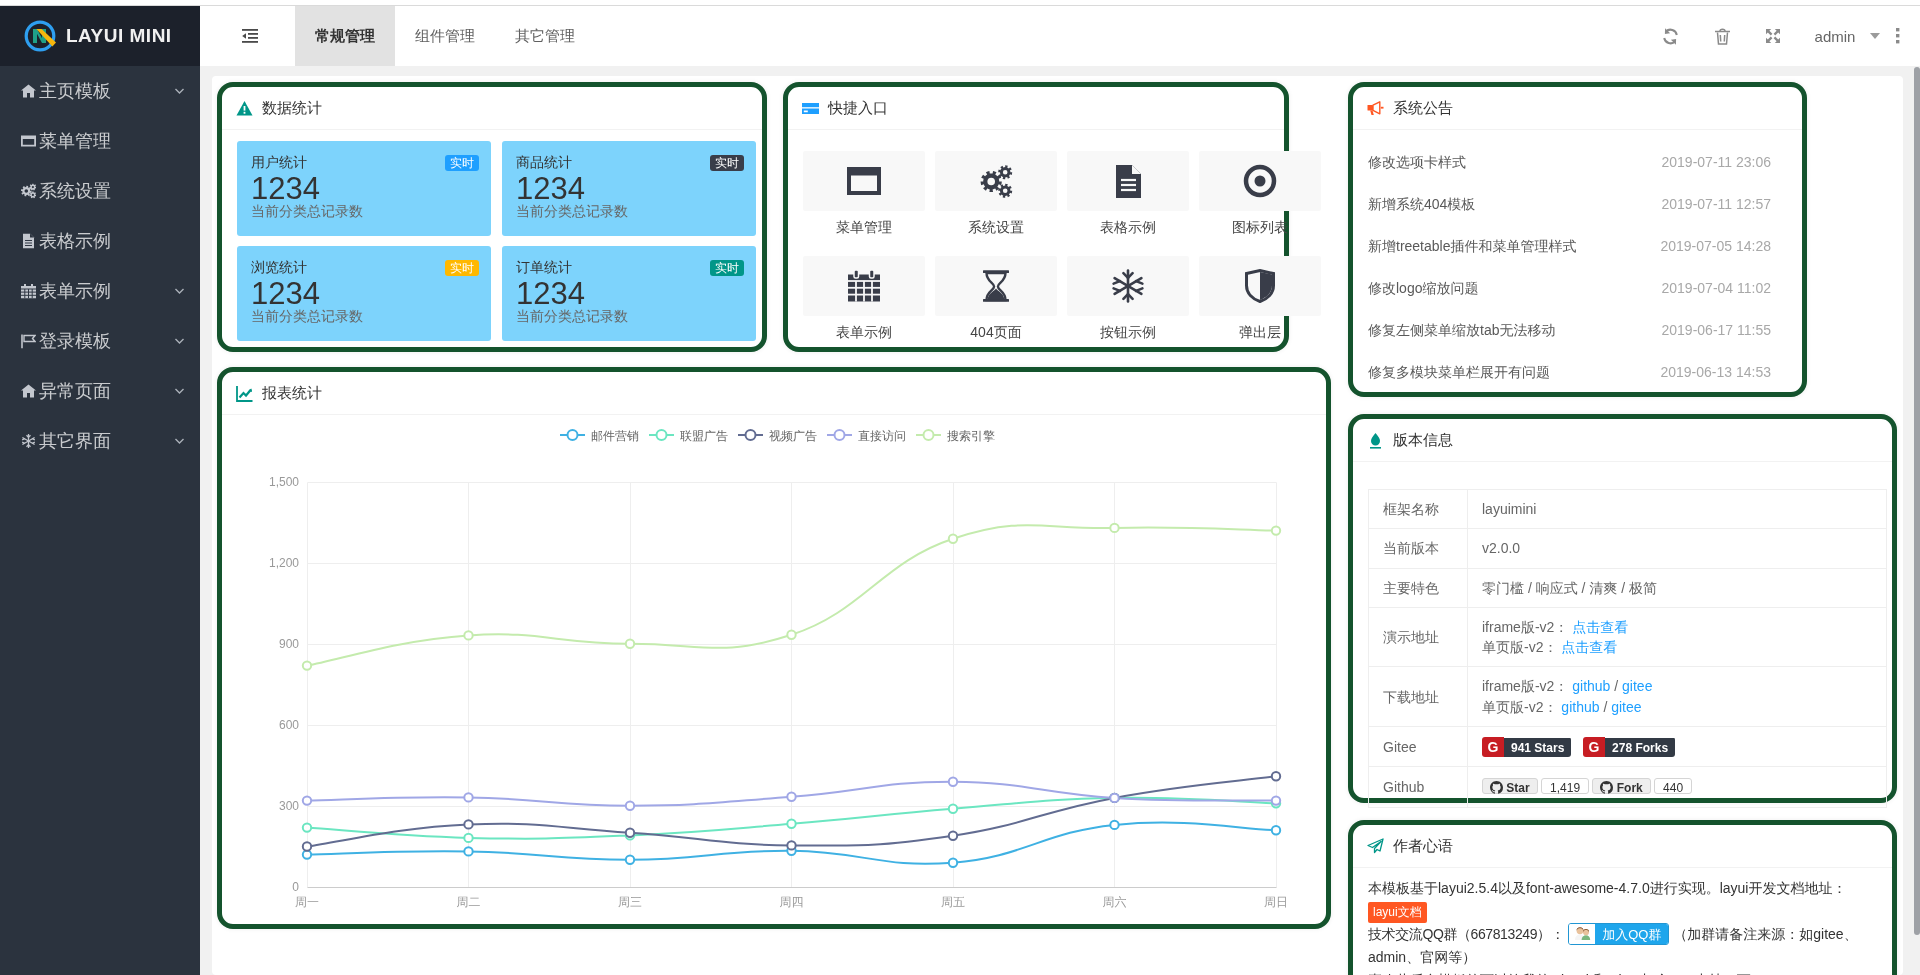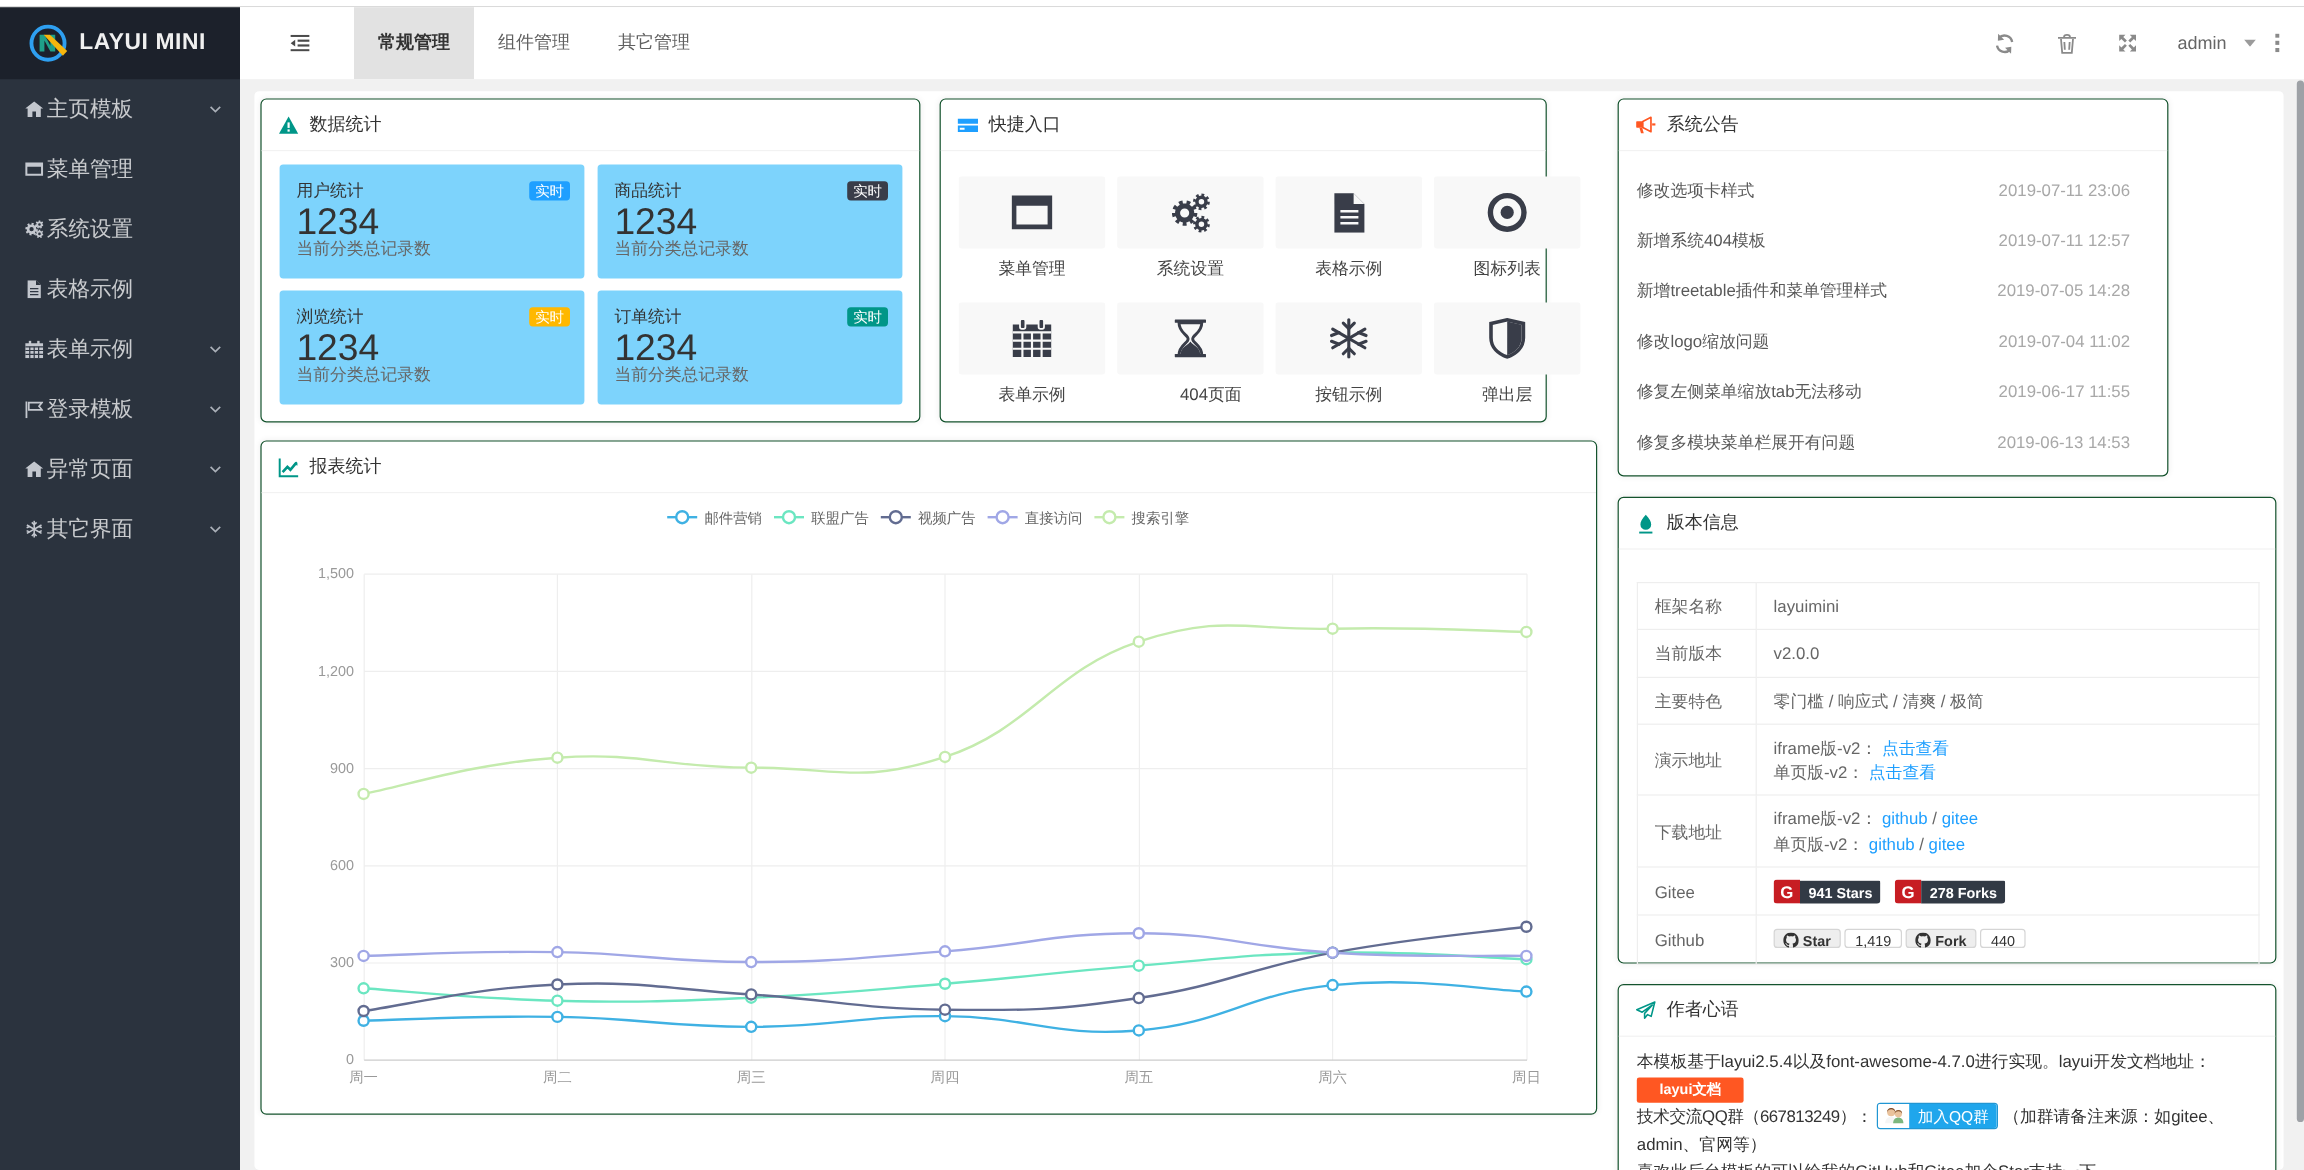--- a/index.html
+++ b/index.html
@@ -17,21 +17,21 @@
 #sidebar{left:0;top:6px;width:200px;height:969px;background:#2b333e}
 #logo{position:absolute;left:0;top:0;width:200px;height:60px;background:#1c212b;display:flex;align-items:center}
 #logo .txt{color:#f0f0f0;font-size:19px;font-weight:bold;letter-spacing:.5px;margin-left:9px}
 .mitem{position:absolute;left:0;width:200px;height:50px;color:rgba(255,255,255,.75);font-size:18px}
 .mitem .mi{position:absolute;left:21px;top:50%;transform:translateY(-50%);width:15px;height:15px}
 .mitem .mt{position:absolute;left:39px;top:0;line-height:50px}
 .mitem .chev{position:absolute;right:15px;top:50%;transform:translateY(-50%);width:11px;height:11px}
 
 #content{left:200px;top:66px;width:1720px;height:909px;background:#f1f1f1}
 #pane{left:212px;top:76px;width:1691px;height:899px;background:#fff;border-radius:4px}
-.card{position:absolute;background:#fff;border:1px solid #14532d;border-radius:5px;box-shadow:0 0 5px rgba(0,0,0,.07)}
+.card{position:absolute;background:#fff;border:5px solid #14532d;border-radius:16px;box-shadow:0 0 5px rgba(0,0,0,.07)}
 .chead{position:absolute;left:0;top:0;right:0;height:43px;border-bottom:1px solid #f2f2f2;font-size:15px;color:#333}
 .chead .ci{position:absolute;left:14px;top:13px;width:17px;height:17px}
 .chead .ct{position:absolute;left:40px;top:0;line-height:42px}
 
 .spanel{position:absolute;width:254px;height:95px;background:#7dd3fc;border-radius:3px}
 .spanel .t1{position:absolute;left:14px;top:13px;font-size:14px;color:#333}
 .spanel .num{position:absolute;left:14px;top:30px;font-size:31px;color:#333}
 .spanel .cap{position:absolute;left:14px;top:62px;font-size:14px;color:#666}
 .badge{position:absolute;right:12px;top:14px;height:16px;line-height:16px;padding:0 5px;border-radius:3px;color:#fff;font-size:12px}
 
@@ -40,21 +40,21 @@
 
 .nitem{position:absolute;left:15px;right:15px;height:42px;line-height:42px;font-size:14px;color:#595959}
 .nitem .nd{position:absolute;right:16px;top:0;color:#a8a8a8}
 
 table.vt{border-collapse:collapse;width:519px;table-layout:fixed}
 table.vt td{border:1px solid #eee;font-size:14px;color:#666;padding:9px 14px;line-height:20.3px;vertical-align:middle}
 table.vt td.lb{width:99px}
 a.blue{color:#1E9FFF;text-decoration:none}
 
 .aline{position:absolute;left:15px;width:525px;height:23px;line-height:23px;font-size:14px;color:#333;white-space:nowrap}
-.obadge{display:inline-block;height:21px;line-height:21px;padding:0 19px;background:#FF5722;color:#fff;font-size:12px;font-weight:bold;border-radius:2px;vertical-align:middle}
+.obadge{display:inline-block;height:21px;line-height:21px;padding:0 5px;background:#FF5722;color:#fff;font-size:12px;font-weight:normal;border-radius:2px;vertical-align:middle}
 .scrollthumb{left:1914px;top:67px;width:6px;height:868px;background:#9ea1a6;border-radius:3px}
 </style></head><body>
 <div id="page">
 <div class="abs" id="sidebar">
       <div id="logo">
         <svg style="margin-left:23px;overflow:visible" width="34" height="34" viewBox="0 0 34 34">
           <circle cx="17" cy="17" r="13.8" fill="none" stroke="#2E9FF0" stroke-width="3.2"></circle>
           <path d="M10 24 V10 h4 l5 9.2 V10 h4 v14 h-4 l-5-9.2 V24 Z" fill="#1FA089"></path>
           <path d="M13.4 10 h5.2 L33 23.6 l-3.6 3.8 Z" fill="#F6B60D"></path>
         </svg>
@@ -323,21 +323,21 @@
       <div class="qbox" style="left:147px;top:169px">
         <svg width="34" height="34" viewBox="0 0 34 34">
           <g fill="#393D49">
             <rect x="4" y="1.2" width="26" height="2.8" rx="0.5"></rect>
             <rect x="4" y="30" width="26" height="2.8" rx="0.5"></rect>
             <path d="M7.5 4 h19 c0 8.5-7.6 9.8-7.6 13.5 c0 3.7 7.6 5 7.6 13.5 h-19 c0-8.5 7.6-9.8 7.6-13.5 c0-3.7-7.6-5-7.6-13.5 Z" fill="none" stroke="#393D49" stroke-width="2.4"></path>
             <path d="M8.8 30.6 c0-6.6 6.6-7.9 8.2-11 c1.6 3.1 8.2 4.4 8.2 11 Z"></path>
           </g>
         </svg>
       </div>
-      <div class="qlabel" style="left:164px;top:237px">404页面</div>
+      <div class="qlabel" style="left:147px;top:237px">404页面</div>
       <div class="qbox" style="left:279px;top:169px">
         <svg width="34" height="34" viewBox="0 0 34 34">
           <g stroke="#393D49" stroke-width="2.6" stroke-linecap="round">
             <line x1="17" y1="1.5" x2="17" y2="32.5"></line>
             <line x1="3.6" y1="9.2" x2="30.4" y2="24.8"></line>
             <line x1="3.6" y1="24.8" x2="30.4" y2="9.2"></line>
             <line x1="12.4" y1="4.2" x2="17" y2="8.8"></line>
             <line x1="21.6" y1="4.2" x2="17" y2="8.8"></line>
             <line x1="12.4" y1="29.8" x2="17" y2="25.2"></line>
             <line x1="21.6" y1="29.8" x2="17" y2="25.2"></line>

